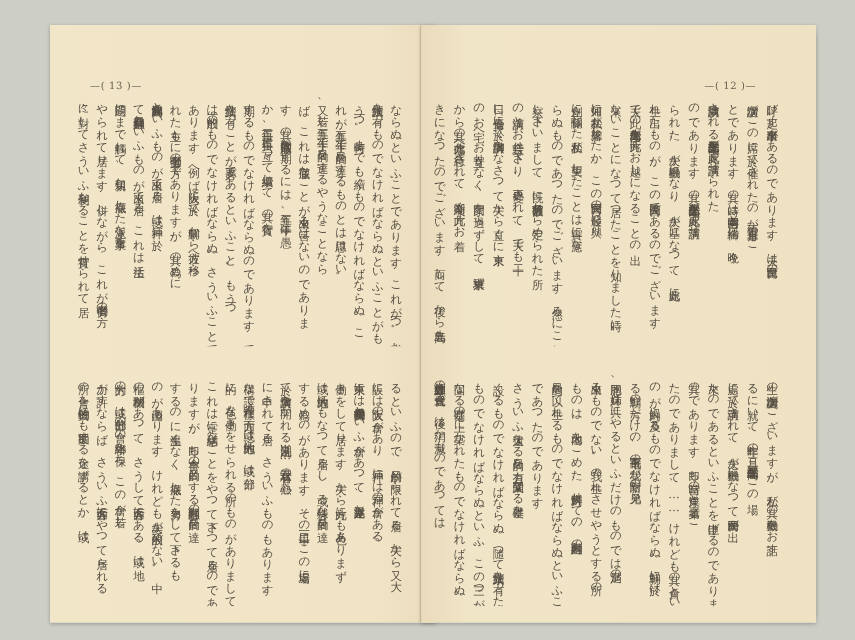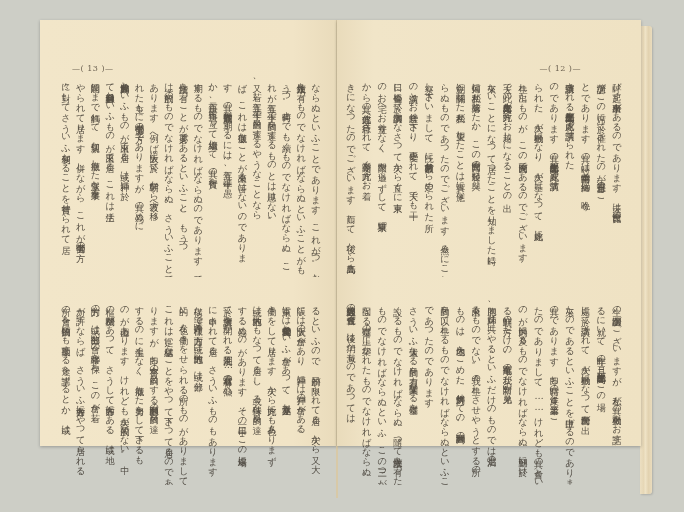--- a/index.html
+++ b/index.html
@@ -9,33 +9,34 @@
     font-family:"DejaVu Serif","Liberation Serif",serif;
   }
   .book { position:absolute; left:40px; top:20px; width:610px; height:478px; }
   .page-stack {
     position:absolute; left:600px; top:6px; width:12px; height:468px;
     background:linear-gradient(90deg,#ecdfc2 0,#e6d7b6 30%,#efe3c6 45%,#e2d2b0 70%,#eadcbd 100%);
     border-radius:0 3px 3px 0;
     box-shadow:1px 1px 2px rgba(0,0,0,0.15);
   }
   .page {
-    position:absolute; top:0; height:426px;
+    position:absolute; top:0; height:478px;
     background:#f1e4c6;
     box-shadow:0 1px 3px rgba(0,0,0,0.25);
+    padding-left:12px;
   }
   .page.left { left:0; width:297px; background:linear-gradient(90deg,#f2e6c9 0,#f1e4c6 85%,#e9dbbb 100%); }
   .page.right { left:297px; width:304px; background:linear-gradient(90deg,#e9dbbb 0,#f1e5c8 12%,#efe2c3 100%); }
   .spine { position:absolute; left:296px; top:0; width:2px; height:478px; background:#d8c9a7; }
   .pnum {
     position:absolute; top:44px; font-size:8px; color:#6b6050;
     letter-spacing:0.5px; white-space:nowrap;
   }
   .left .pnum { left:32px; }
-  .right .pnum { right:60px; }
+  .right .pnum { right:48px; }
   .tier {
     position:absolute; display:flex; flex-direction:row-reverse;
     justify-content:space-between;
   }
   .col {
     writing-mode:vertical-rl; text-orientation:upright;
     font-size:9.2px; line-height:12px; color:#3a342c;
     letter-spacing:-0.3px; white-space:nowrap; overflow:hidden;
     opacity:0.85;
   }

